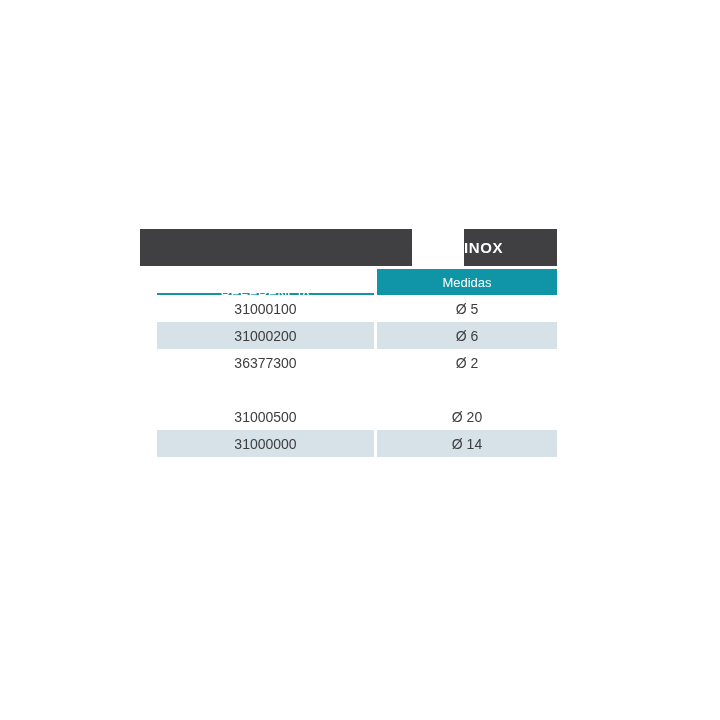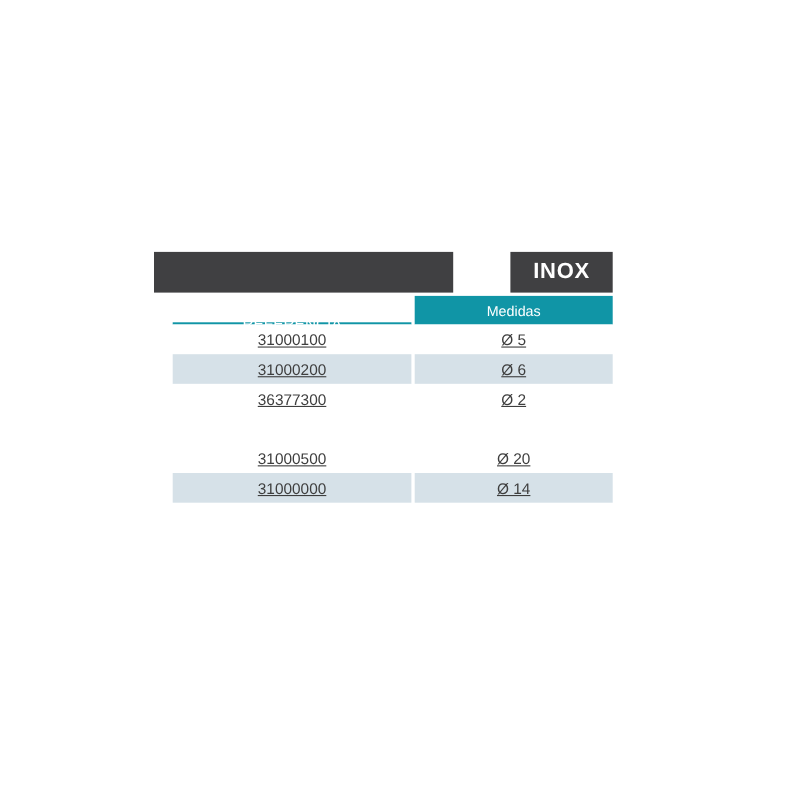--- a/index.html
+++ b/index.html
@@ -29,25 +29,25 @@
   }
   .banner-left {
     width: 272px;
     background: var(--dark);
   }
   .banner-right {
     flex: 1;
     background: var(--dark);
     color: #ffffff;
     font-weight: bold;
-    font-size: 20px;
+    font-size: 15px;
     letter-spacing: 0.6px;
     display: flex;
     align-items: center;
-    justify-content: center;
+    justify-content: flex-start;
     margin-left: 48px;
   }
   .spec-table {
     position: absolute;
     left: 157px;
     top: 269px;
     width: 400px;
   }
   .thead {
     display: flex;
@@ -70,21 +70,20 @@
     column-gap: 3px;
     height: 27px;
   }
   .td {
     background: #ffffff;
     color: var(--rowtext);
     font-size: 14px;
     display: flex;
     align-items: center;
     justify-content: center;
-    text-decoration: underline;
   }
   .tr.alt .td {
     background: var(--alt);
   }
 </style>
 </head>
 <body>
 
 <div class="banner">
   <div class="banner-left"></div>

